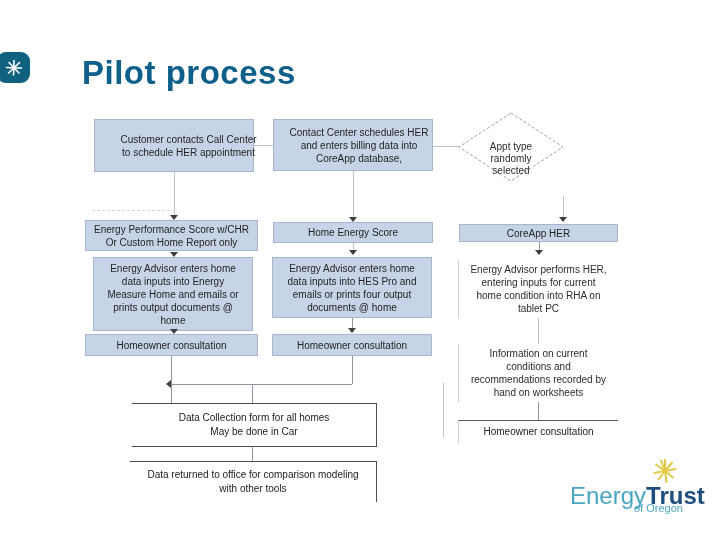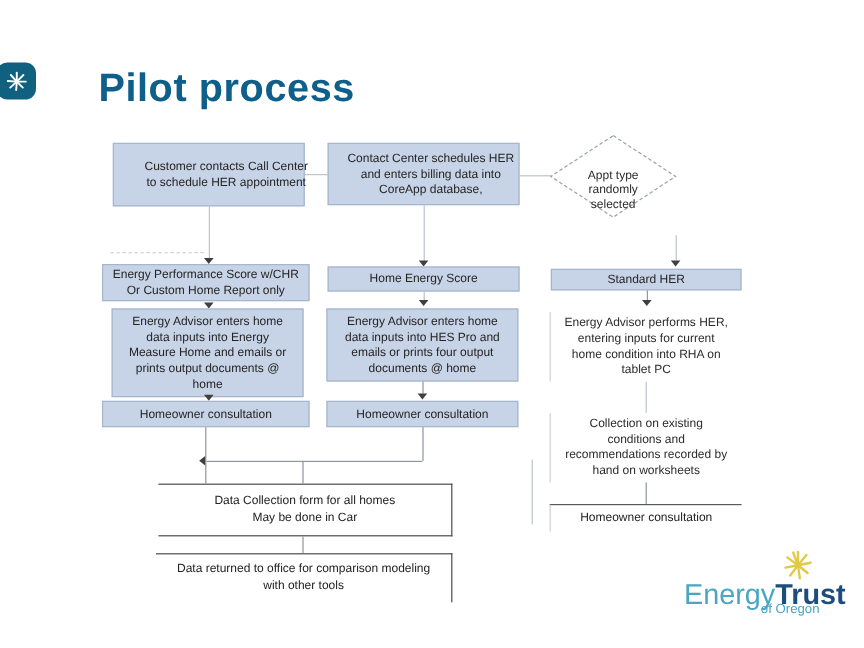--- a/index.html
+++ b/index.html
@@ -95,21 +95,21 @@
   <div class="vl lg" style="left:174px;top:172px;height:43px;"></div>
   <div class="arr-d" style="left:170px;top:215px;"></div>
   <div class="vl lg" style="left:353px;top:171px;height:46px;"></div>
   <div class="arr-d" style="left:349px;top:217px;"></div>
   <div class="vl lg" style="left:563px;top:196px;height:21px;"></div>
   <div class="arr-d" style="left:559px;top:217px;"></div>
 
   <div class="node" style="left:85px;top:220px;width:173px;height:31px;">Energy Performance Score w/CHR
 Or Custom Home Report only</div>
   <div class="node" style="left:273px;top:222px;width:160px;height:21px;">Home Energy Score</div>
-  <div class="node" style="left:459px;top:224px;width:159px;height:18px;">Standard HER</div>
+  <div class="node" style="left:459px;top:224px;width:159px;height:18px;">CoreApp HER</div>
 
   <div class="arr-d" style="left:170px;top:252px;"></div>
   <div class="vl lg" style="left:353px;top:243px;height:7px;"></div>
   <div class="arr-d" style="left:349px;top:250px;"></div>
   <div class="vl mg" style="left:539px;top:242px;height:8px;"></div>
   <div class="arr-d" style="left:535px;top:250px;"></div>
 
   <div class="node" style="left:93px;top:257px;width:160px;height:74px;">Energy Advisor enters home
 data inputs into Energy
 Measure Home and emails or
@@ -124,21 +124,21 @@
 home condition into RHA on
 tablet PC</div>
 
   <div class="arr-d" style="left:170px;top:329px;"></div>
   <div class="vl mg" style="left:352px;top:318px;height:10px;"></div>
   <div class="arr-d" style="left:348px;top:328px;"></div>
   <div class="vl lg" style="left:538px;top:318px;height:26px;"></div>
 
   <div class="node" style="left:85px;top:334px;width:173px;height:22px;">Homeowner consultation</div>
   <div class="node" style="left:272px;top:334px;width:160px;height:22px;">Homeowner consultation</div>
-  <div class="plain" style="left:458px;top:344px;width:160px;height:58px;border-left:1px solid #ccd0d6;">Collection on existing
+  <div class="plain" style="left:458px;top:344px;width:160px;height:58px;border-left:1px solid #ccd0d6;">Information on current
 conditions and
 recommendations recorded by
 hand on worksheets</div>
 
   <div class="vl mg" style="left:171px;top:356px;height:47px;"></div>
   <div class="vl mg" style="left:352px;top:356px;height:28px;"></div>
   <div class="hl mg" style="left:172px;top:384px;width:180px;"></div>
   <div class="arr-l" style="left:166px;top:380px;"></div>
   <div class="vl mg" style="left:252px;top:384px;height:19px;"></div>
   <div class="vl lg" style="left:443px;top:383px;height:54px;"></div>

